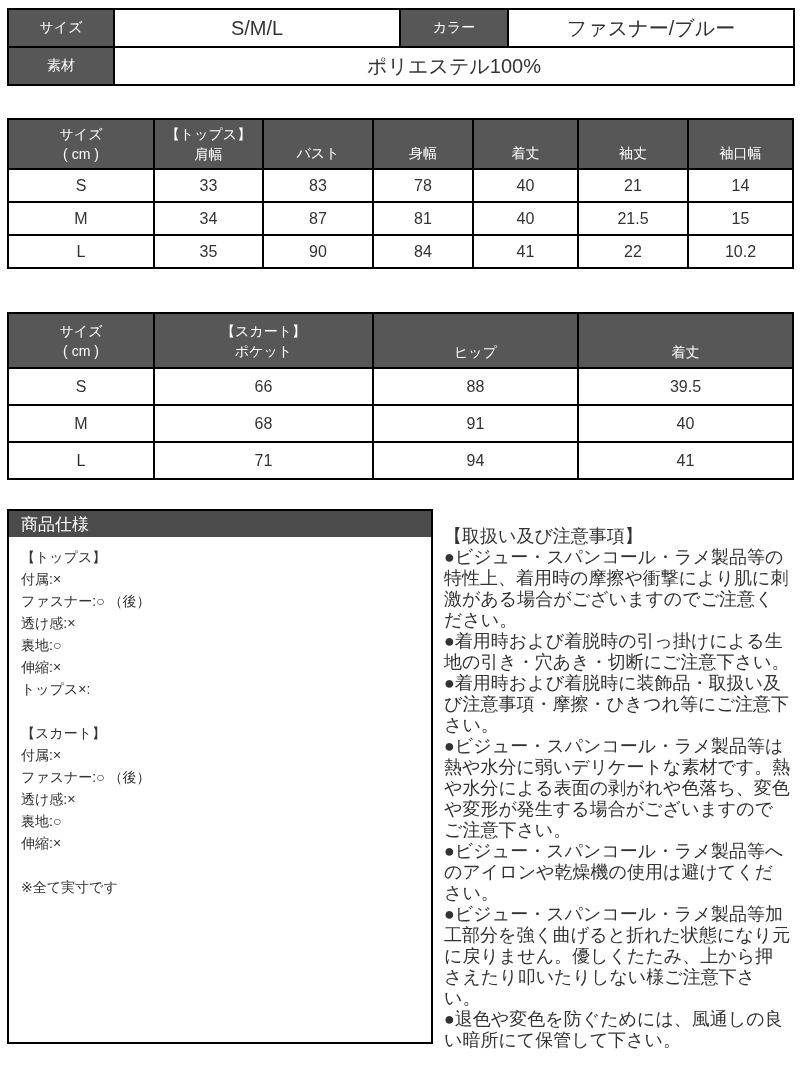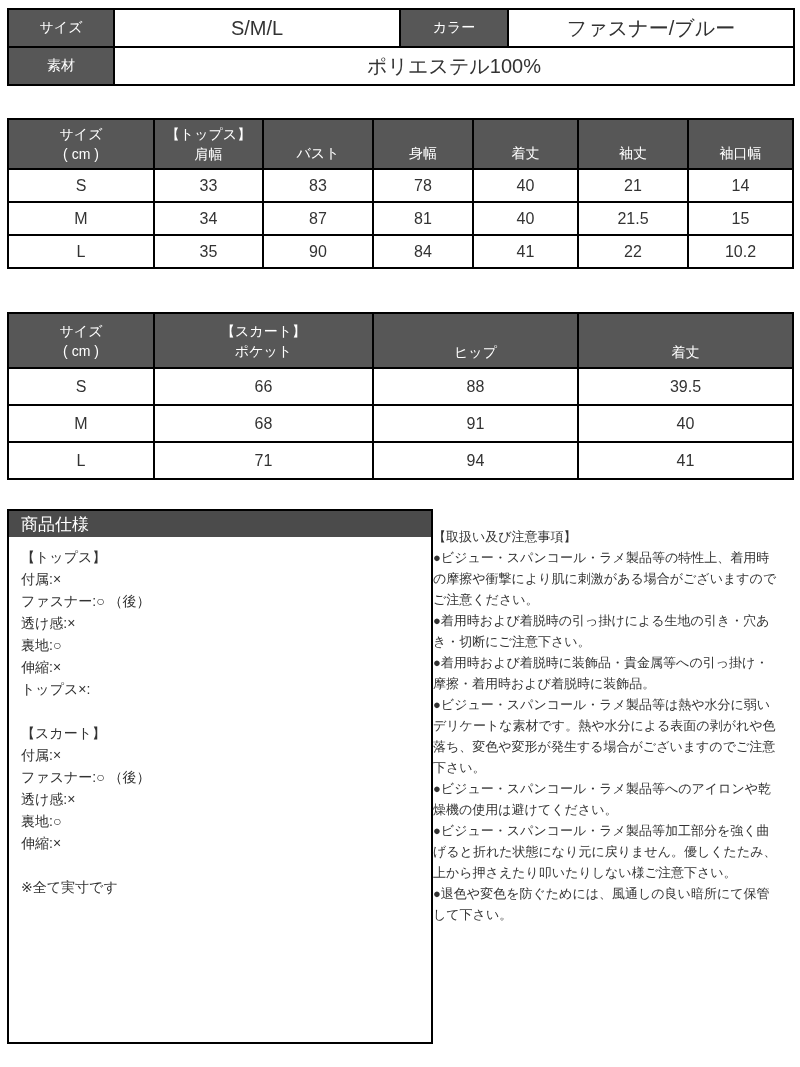--- a/index.html
+++ b/index.html
@@ -69,22 +69,23 @@
   }
   .spec-content {
     padding: 9px 12px;
     font-size: 14px;
     line-height: 22px;
     color: #333333;
   }
   .spec-gap { height: 22px; }
   .care {
     width: 347px;
+    margin-left: 11px;
     padding-top: 17px;
-    font-size: 13px;
+    font-size: 18px;
     line-height: 21px;
     color: #333333;
   }
   .care-title { margin: 0; }
   .care-line { margin: 0; }
 </style>
 </head>
 <body>
 
 <div class="page">
@@ -242,21 +243,21 @@
         <div class="spec-line">伸縮:×</div>
         <div class="spec-gap"></div>
         <div class="spec-line">※全て実寸です</div>
       </div>
     </div>
 
     <div class="care">
       <div class="care-title">【取扱い及び注意事項】</div>
       <div class="care-line">●ビジュー・スパンコール・ラメ製品等の特性上、着用時の摩擦や衝撃により肌に刺激がある場合がございますのでご注意ください。</div>
       <div class="care-line">●着用時および着脱時の引っ掛けによる生地の引き・穴あき・切断にご注意下さい。</div>
-      <div class="care-line">●着用時および着脱時に装飾品・貴金属等への引っ掛け・摩擦・着用時および着脱時に装飾品。</div>
+      <div class="care-line">●着用時および着脱時に装飾品・取扱い及び注意事項・摩擦・ひきつれ等にご注意下さい。</div>
       <div class="care-line">●ビジュー・スパンコール・ラメ製品等は熱や水分に弱いデリケートな素材です。熱や水分による表面の剥がれや色落ち、変色や変形が発生する場合がございますのでご注意下さい。</div>
       <div class="care-line">●ビジュー・スパンコール・ラメ製品等へのアイロンや乾燥機の使用は避けてください。</div>
       <div class="care-line">●ビジュー・スパンコール・ラメ製品等加工部分を強く曲げると折れた状態になり元に戻りません。優しくたたみ、上から押さえたり叩いたりしない様ご注意下さい。</div>
       <div class="care-line">●退色や変色を防ぐためには、風通しの良い暗所にて保管して下さい。</div>
     </div>
 
   </div>
 </div>
 
 </body></html>

